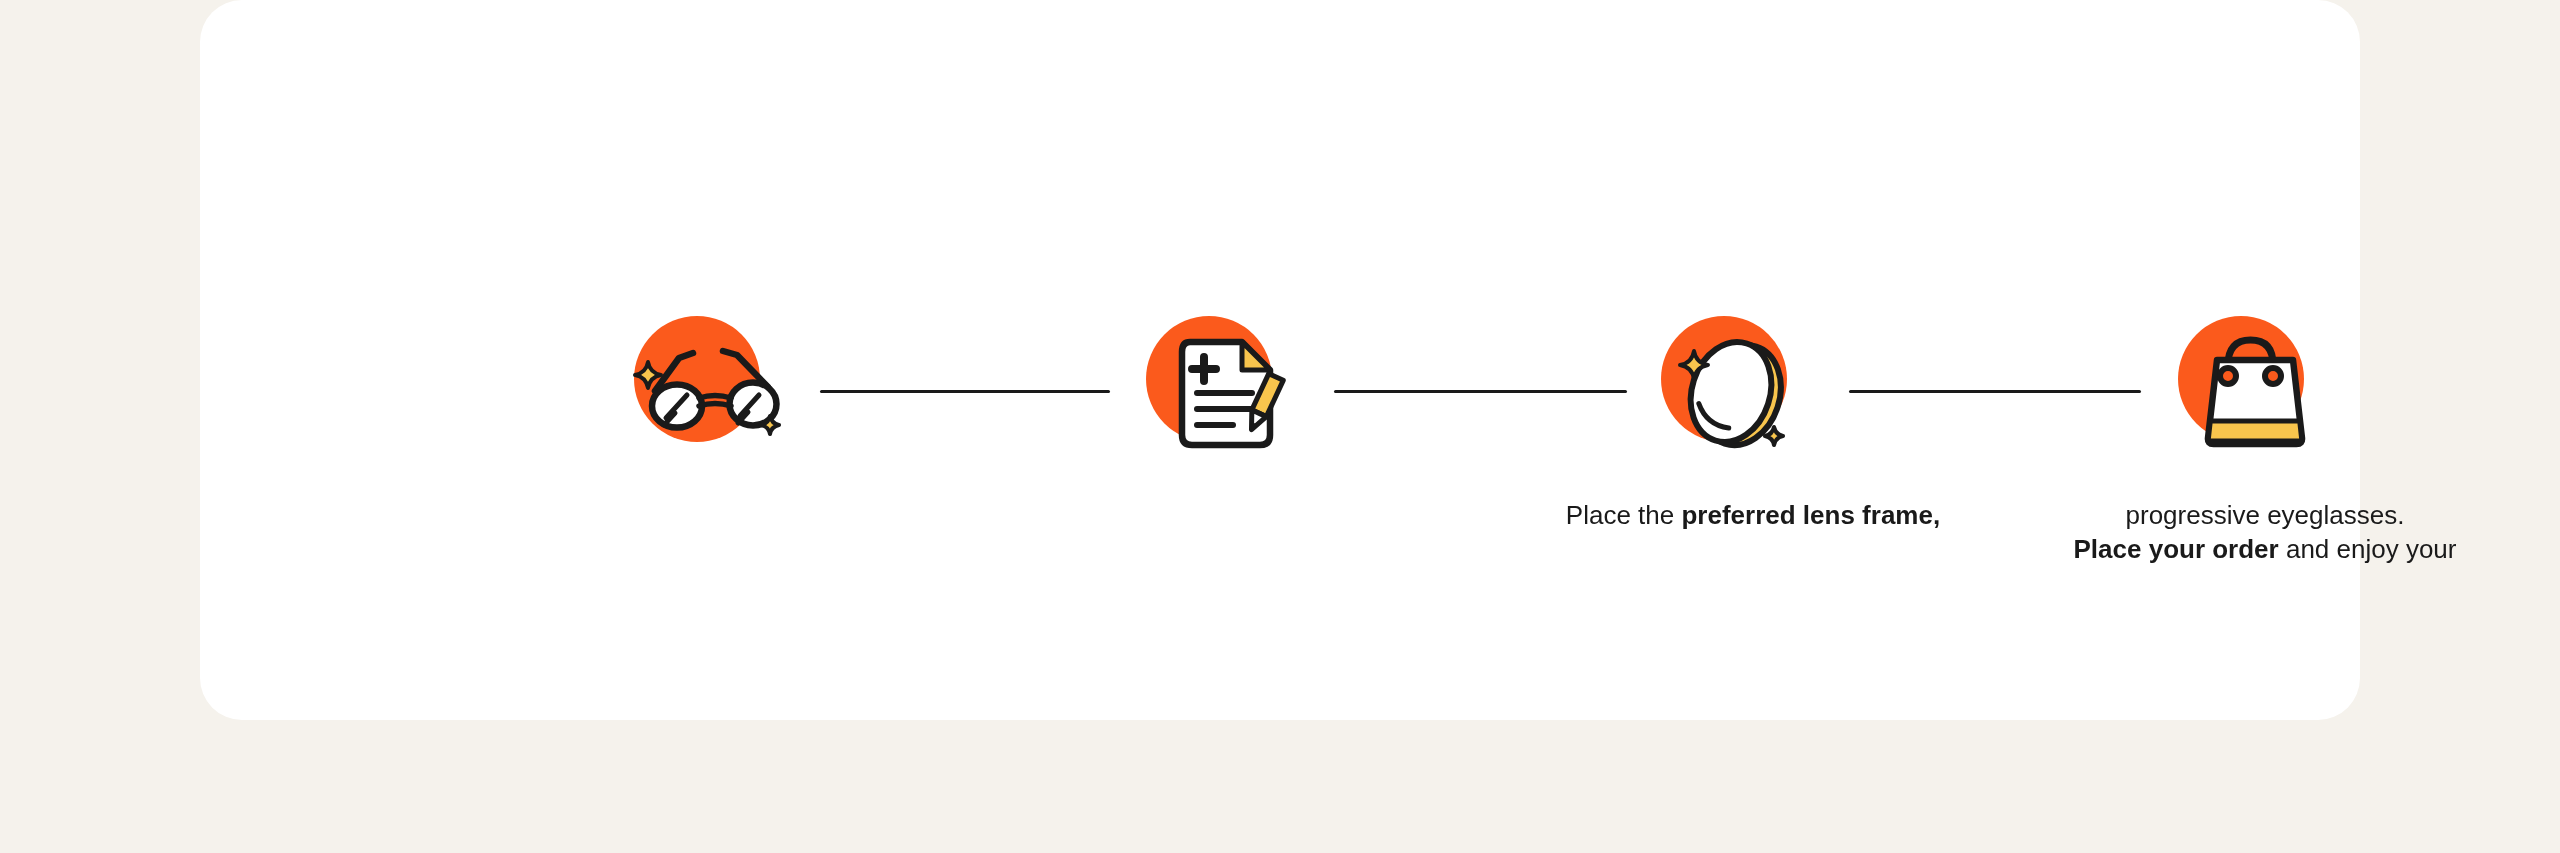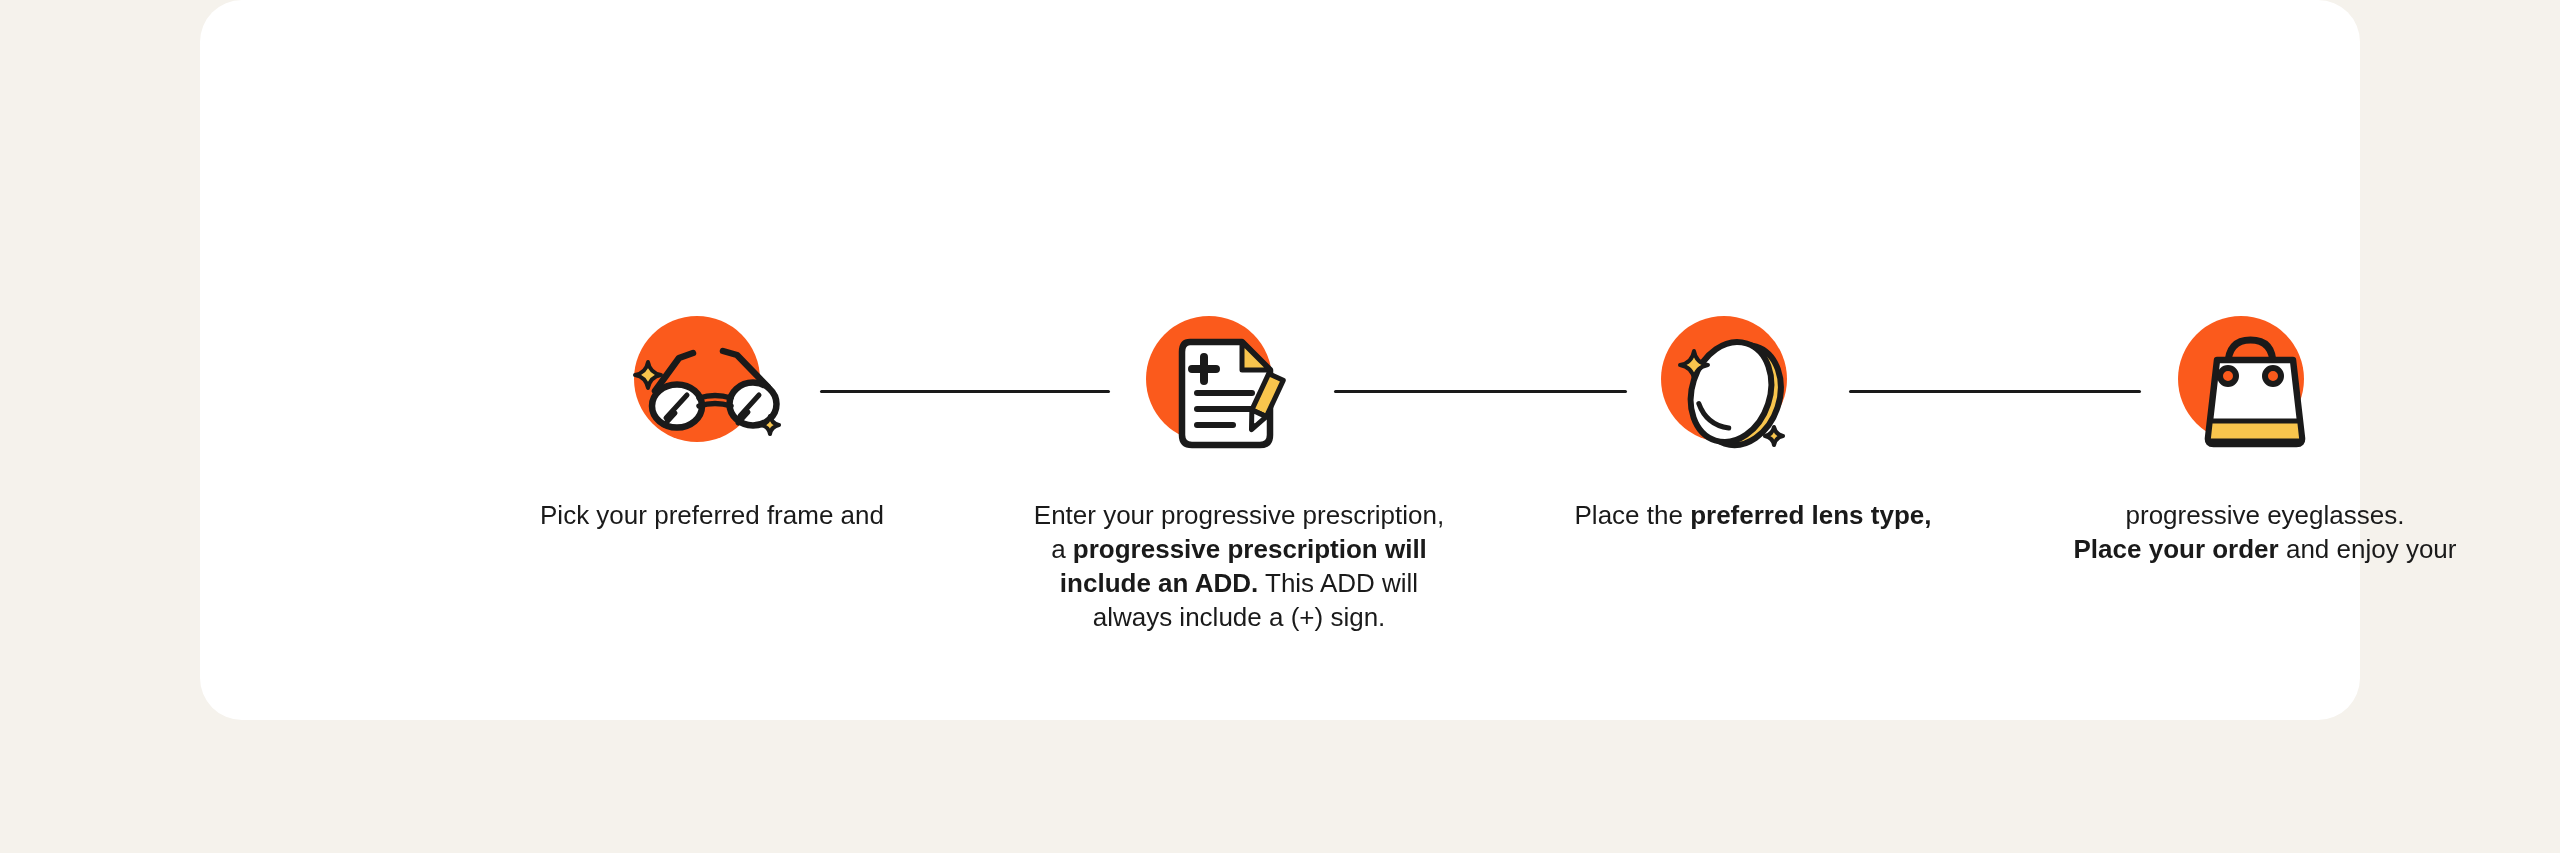--- a/index.html
+++ b/index.html
@@ -93,32 +93,25 @@
         <circle cx="64" cy="64" r="63" fill="var(--orange)"></circle>
         <path class="stroke" stroke-width="7" d="M51 62 V50 Q51 25 73.5 25 Q96 25 96 50 V62"></path>
         <path d="M40 45 L116 45 L125 123 Q125.6 129 119.5 129 H36.5 Q30.4 129 31 123 Z" fill="#fff" stroke="var(--ink)" stroke-width="6.5" stroke-linejoin="round"></path>
         <path d="M33.3 106 H122.7 L124.9 126 H31.1 Z" fill="var(--yellow)" stroke="var(--ink)" stroke-width="5" stroke-linejoin="round"></path>
         <circle cx="51" cy="61" r="8" fill="var(--orange)" stroke="var(--ink)" stroke-width="6"></circle>
         <circle cx="96" cy="61" r="8" fill="var(--orange)" stroke="var(--ink)" stroke-width="6"></circle>
       </svg>
     </div>
 
     <div class="caption t1">
-      <div><span>Pick your preferred frame and</span></div>
     </div>
 
-    <div class="caption t2">
-      <div><span>Enter your progressive prescription,</span></div>
-      <div><span>a </span><b>progressive prescription will</b></div>
-      <div><b>include an ADD.</b><span> This ADD will</span></div>
-      <div><span>always include a (+) sign.</span></div>
-    </div>
 
     <div class="caption t3">
-      <div><span>Place the </span><b>preferred lens type,</b></div>
+      <div><span>Place the </span><b>preferred lens frame,</b></div>
     </div>
 
     <div class="caption t4">
       <div><span>progressive eyeglasses.</span></div>
       <div><b>Place your order</b><span> and enjoy your</span></div>
     </div>
 
   </div>
 </div>
 

